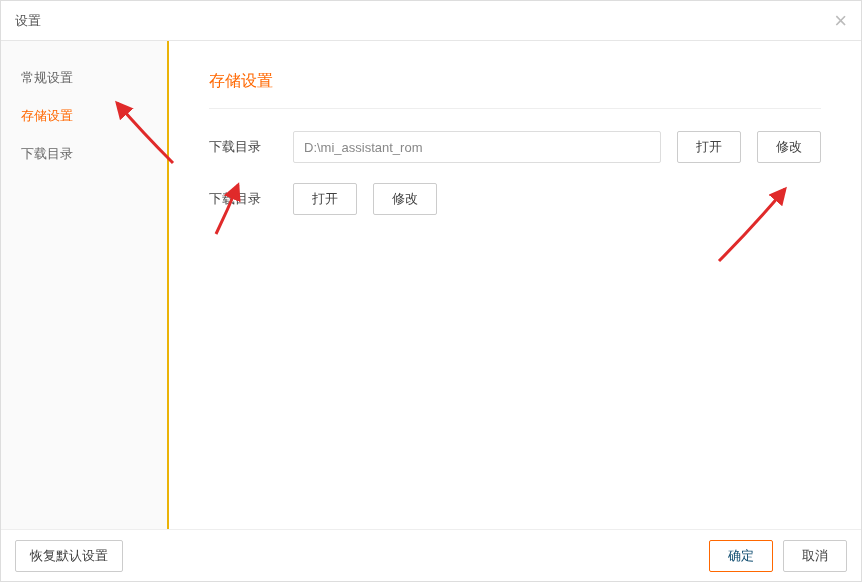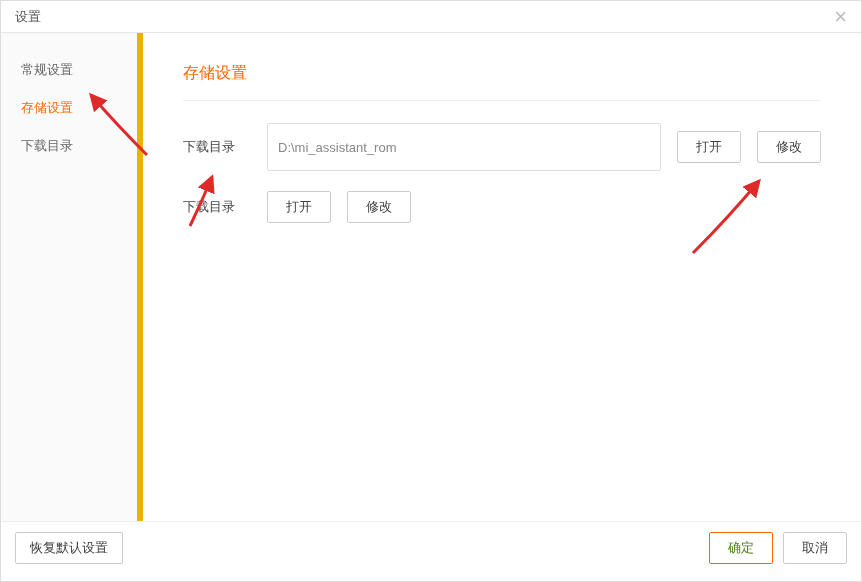--- a/index.html
+++ b/index.html
@@ -7,21 +7,21 @@
       font-family: "Microsoft YaHei", "PingFang SC", Arial, sans-serif;
       font-size: 13px;
       color: #333;
       background: #fff;
       width: 862px;
       height: 582px;
       overflow: hidden;
       border: 1px solid #ddd;
     }
     .titlebar {
-      height: 32px;
+      height: 40px;
       border-bottom: 1px solid #e6e6e6;
       display: flex;
       align-items: center;
       padding: 0 14px;
       justify-content: space-between;
       background: #fff;
     }
     .titlebar .title {
       color: #555;
       font-size: 13px;
@@ -31,23 +31,23 @@
       font-size: 22px;
       line-height: 1;
       cursor: pointer;
       font-weight: 300;
     }
     .body {
       display: flex;
       height: calc(100% - 40px - 52px);
     }
     .sidebar {
-      width: 142px;
+      width: 168px;
       background: #fafafa;
-      border-right: 6px solid #eab308;
+      border-right: 2px solid #eab308;
       padding-top: 18px;
     }
     .sidebar-item {
       padding: 10px 20px;
       color: #666;
       cursor: pointer;
       font-size: 13px;
     }
     .sidebar-item.active {
       color: #ff6700;
@@ -72,21 +72,21 @@
       gap: 16px;
     }
     .form-label {
       width: 68px;
       color: #444;
       font-size: 13px;
       flex-shrink: 0;
     }
     .text-input {
       flex: 1;
-      height: 48px;
+      height: 32px;
       border: 1px solid #ddd;
       border-radius: 2px;
       padding: 0 10px;
       font-size: 13px;
       color: #888;
       background: #fff;
       outline: none;
     }
     .btn {
       height: 32px;
@@ -106,21 +106,21 @@
       align-items: center;
       padding: 0 14px;
       justify-content: space-between;
       background: #fff;
     }
     .footer-right {
       display: flex;
       gap: 10px;
     }
     .btn-primary {
-      color: #4d7c0f;
+      color: #0c4a6e;
       border-color: #ff6700;
     }
     .arrow {
       position: absolute;
       pointer-events: none;
     }
   </style>
 </head>
 <body>
 

